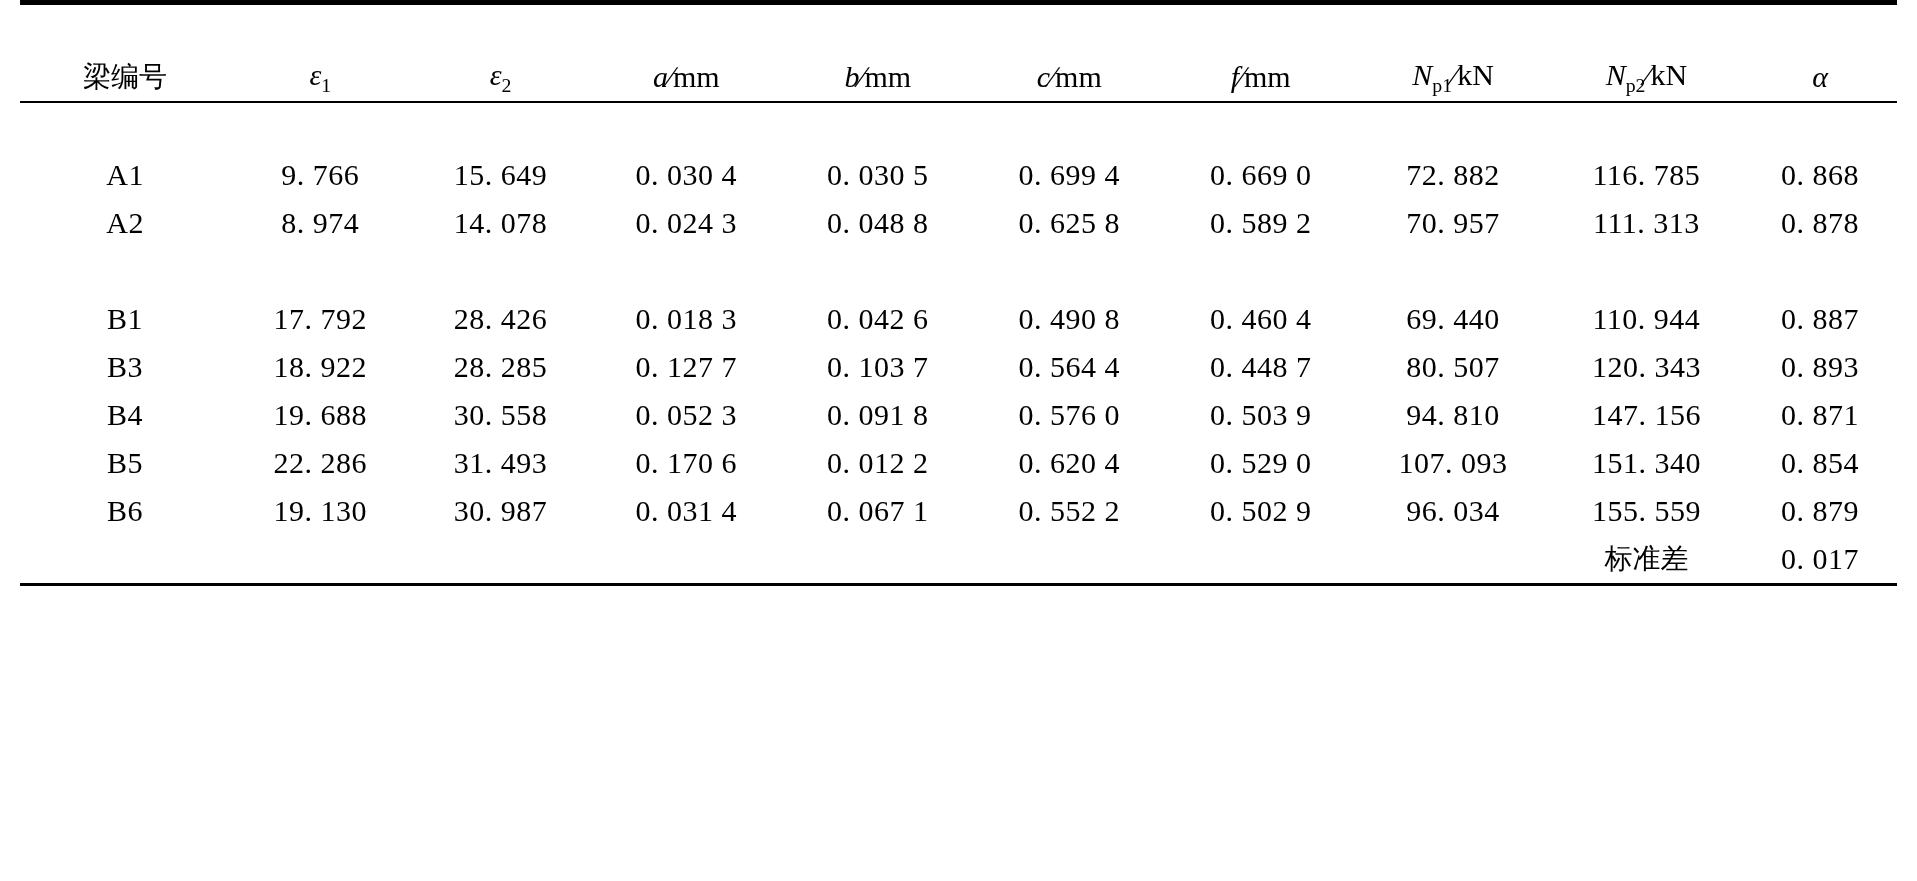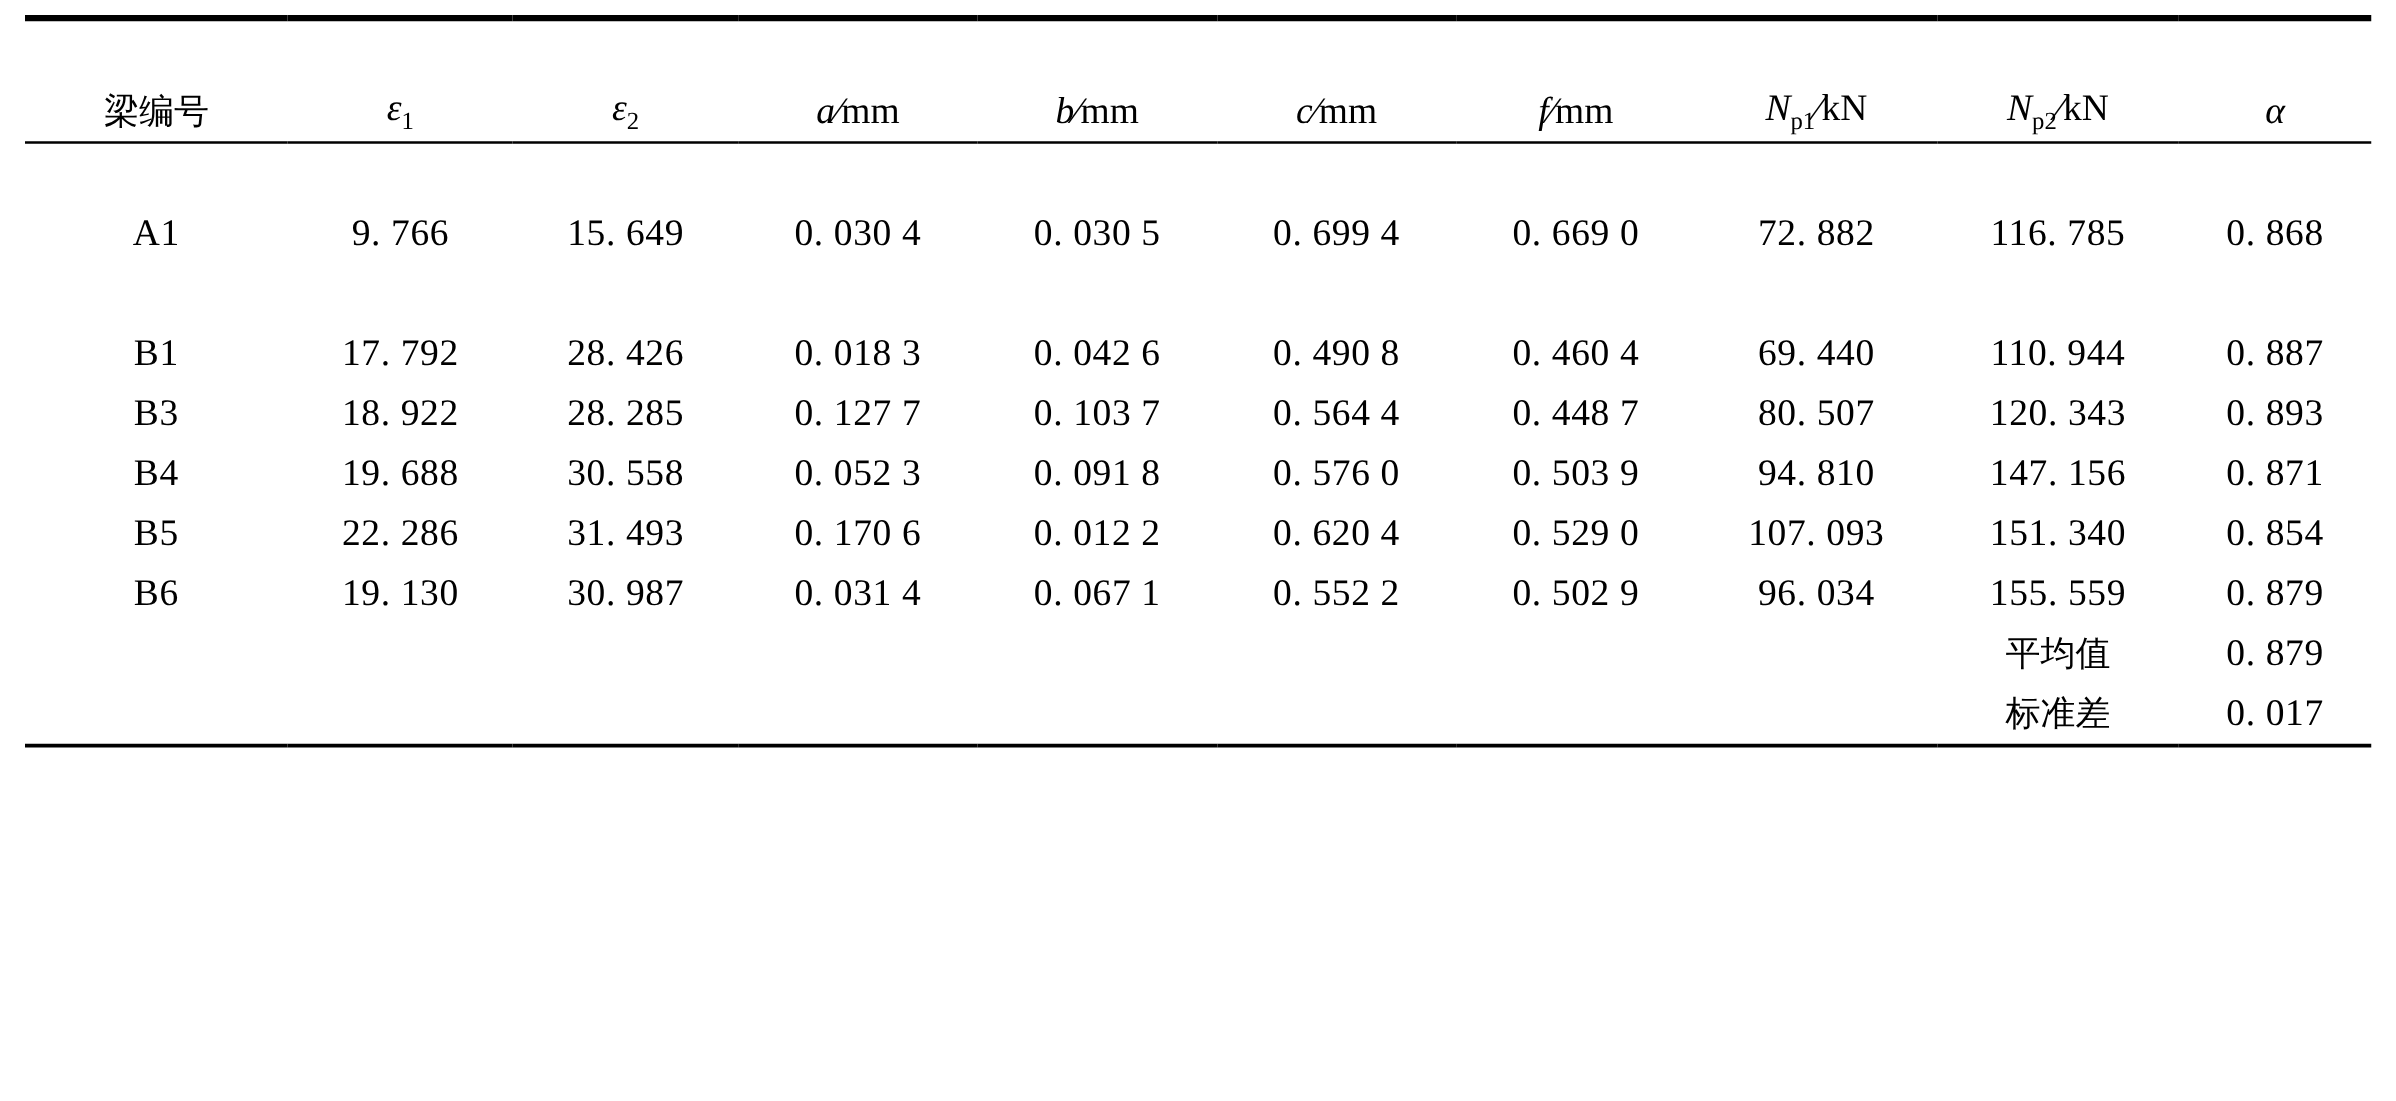--- a/index.html
+++ b/index.html
@@ -12,21 +12,21 @@
     height: 881px;
     font-family: "Liberation Serif", "DejaVu Serif", serif;
     color: #000000;
     overflow: hidden;
   }
   .sheet {
     position: relative;
     width: 1917px;
     height: 881px;
     box-sizing: border-box;
-    padding: 12px 20px;
+    padding: 0 20px;
   }
   table.data-table {
     width: 100%;
     border-collapse: collapse;
     table-layout: fixed;
     font-size: 30px;
   }
   table.data-table td,
   table.data-table th {
     text-align: center;
@@ -124,20 +124,32 @@
         <td class="num">9. 766</td>
         <td class="num">15. 649</td>
         <td class="num">0. 030 4</td>
         <td class="num">0. 030 5</td>
         <td class="num">0. 699 4</td>
         <td class="num">0. 669 0</td>
         <td class="num">72. 882</td>
         <td class="num">116. 785</td>
         <td class="num">0. 868</td>
       </tr>
+      <tr>
+        <td class="num">A2</td>
+        <td class="num">8. 974</td>
+        <td class="num">14. 078</td>
+        <td class="num">0. 024 3</td>
+        <td class="num">0. 048 8</td>
+        <td class="num">0. 625 8</td>
+        <td class="num">0. 589 2</td>
+        <td class="num">70. 957</td>
+        <td class="num">111. 313</td>
+        <td class="num">0. 878</td>
+      </tr>
 
       <tr class="gap-row">
         <td colspan="10"></td>
       </tr>
 
       <tr>
         <td class="num">B1</td>
         <td class="num">17. 792</td>
         <td class="num">28. 426</td>
         <td class="num">0. 018 3</td>
@@ -199,32 +211,20 @@
 
       <tr>
         <td class="spacer-cell"></td>
         <td class="spacer-cell"></td>
         <td class="spacer-cell"></td>
         <td class="spacer-cell"></td>
         <td class="spacer-cell"></td>
         <td class="spacer-cell"></td>
         <td class="spacer-cell"></td>
         <td class="spacer-cell"></td>
-        <td class="cn tail-label">平均值</td>
-        <td class="num">0. 879</td>
-      </tr>
-      <tr>
-        <td class="spacer-cell"></td>
-        <td class="spacer-cell"></td>
-        <td class="spacer-cell"></td>
-        <td class="spacer-cell"></td>
-        <td class="spacer-cell"></td>
-        <td class="spacer-cell"></td>
-        <td class="spacer-cell"></td>
-        <td class="spacer-cell"></td>
         <td class="cn tail-label">标准差</td>
         <td class="num">0. 017</td>
       </tr>
 
       <tr class="rule-bottom">
         <td colspan="10"></td>
       </tr>
     </tbody>
   </table>
 </div>

